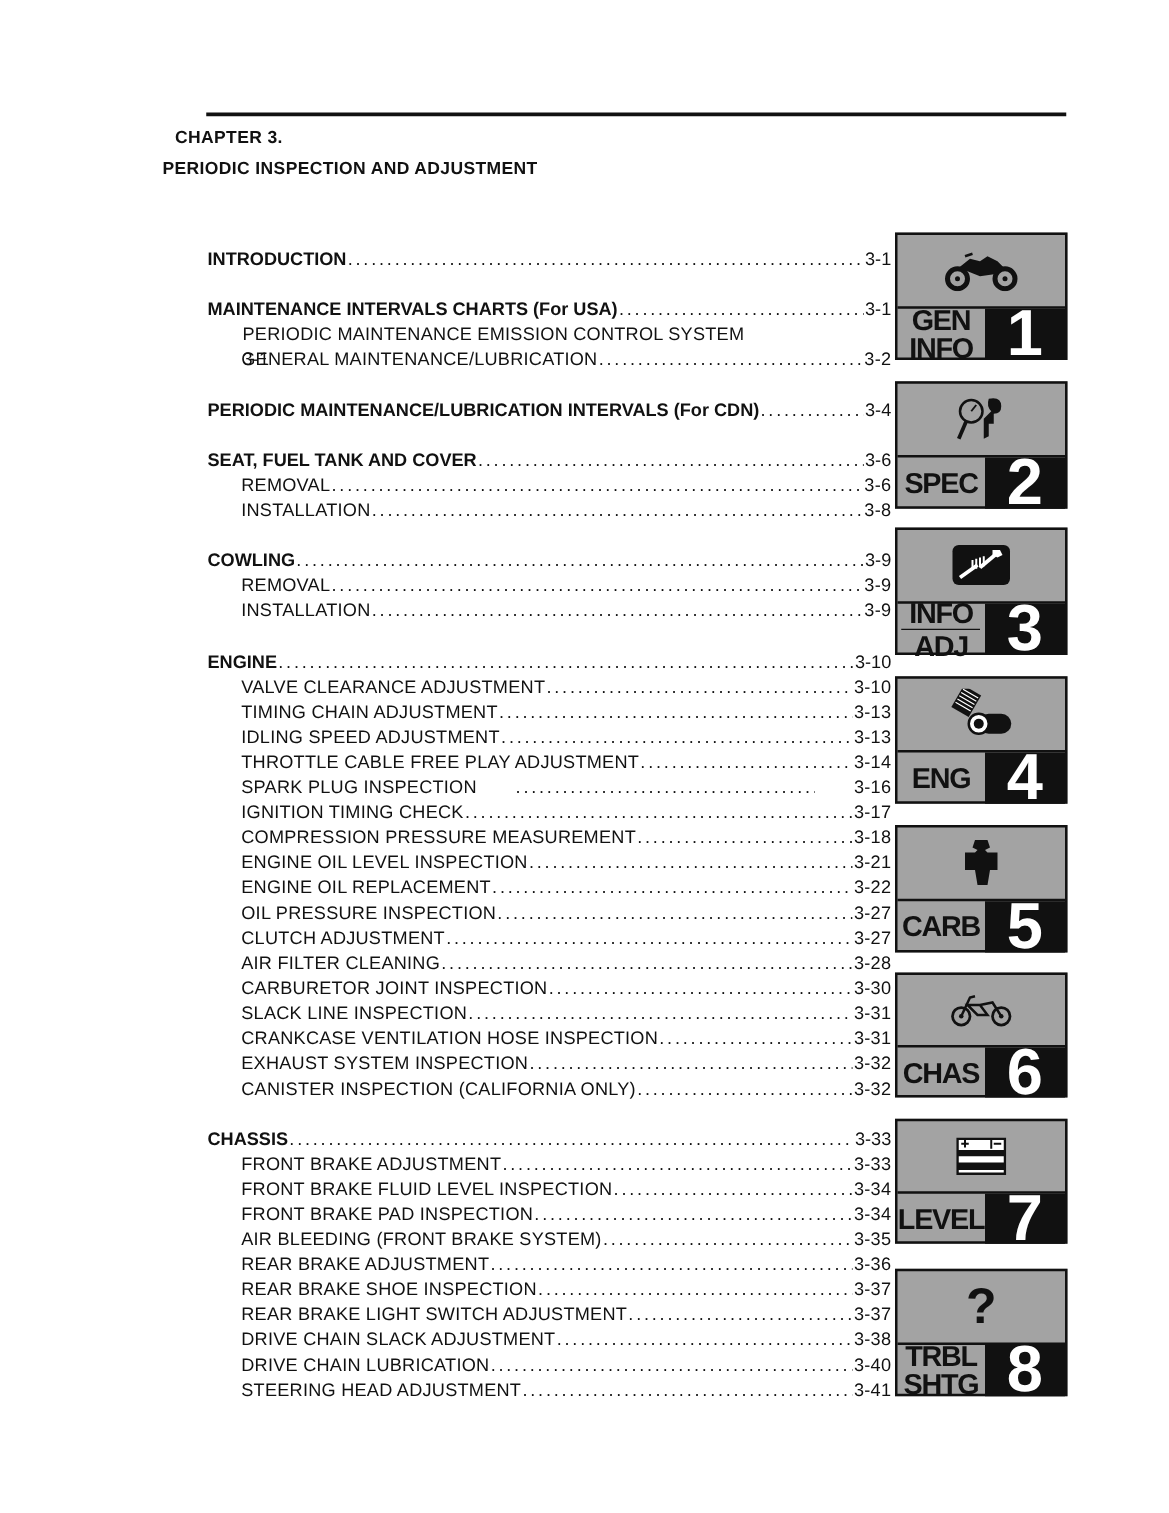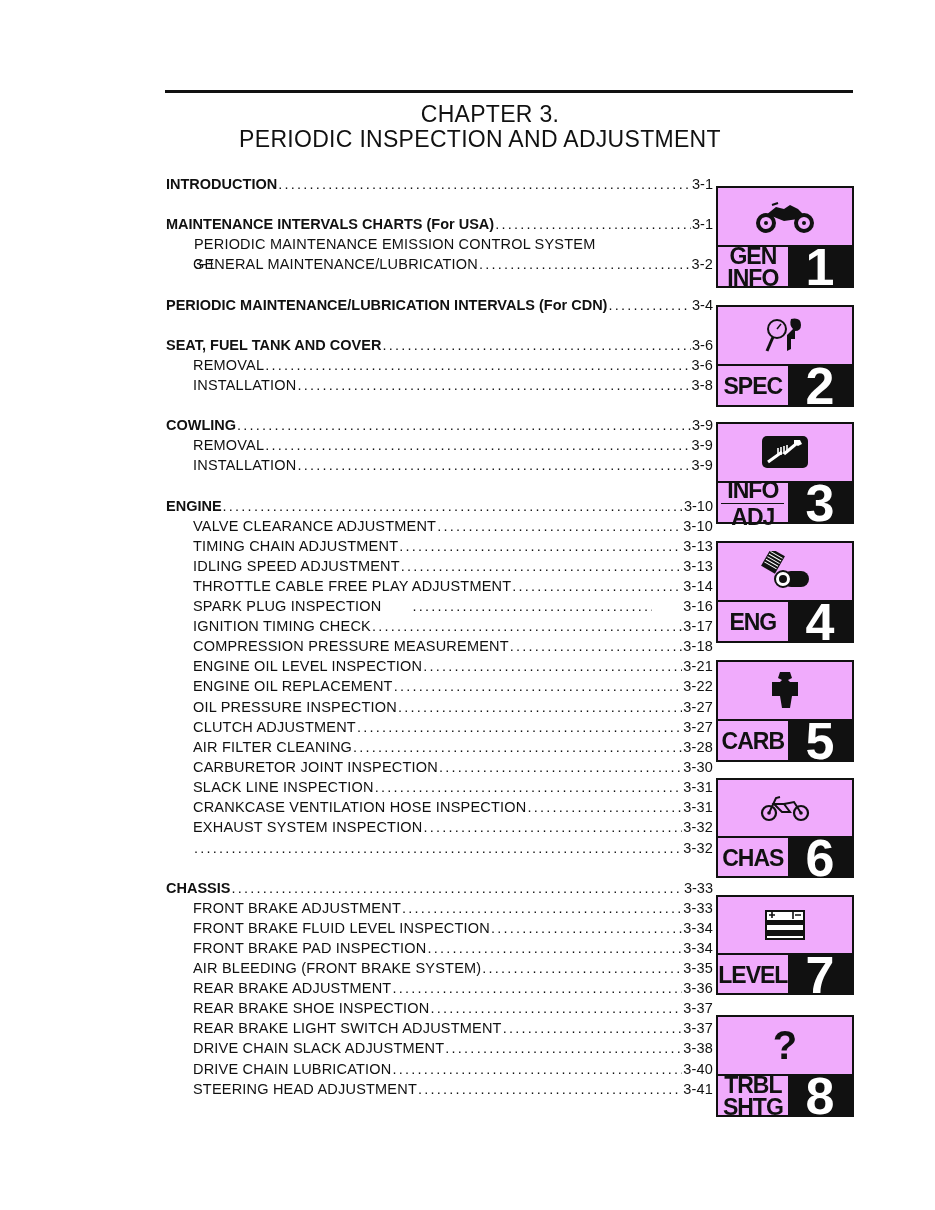--- a/index.html
+++ b/index.html
@@ -1,30 +1,30 @@
 <!DOCTYPE html>
 <html><head>
 <meta charset="utf-8">
 <style>
   html, body { margin: 0; padding: 0; background: #ffffff; }
   body { width: 935px; height: 1210px; position: relative; overflow: hidden; color: #111; font-family: "Liberation Sans", sans-serif; }
   .top-rule { position: absolute; left: 165px; top: 90px; width: 688px; height: 3px; background: #111; }
-  .title { position: absolute; left: 165px; width: 700px; text-align: center; font-weight: normal; font-size: 23px; letter-spacing: 0.3px; }
+  .title { position: absolute; left: 165px; width: 700px; text-align: left; font-weight: bold; font-size: 14px; letter-spacing: 0.3px; }
   .t1 { top: 101px; left: 140px; }
   .t2 { top: 126px; left: 130px; }
   .toc { position: absolute; left: 0; top: 0; }
-  .row { position: absolute; display: flex; align-items: baseline; font-size: 14.5px; white-space: nowrap; height: 20px; line-height: 20px; }
+  .row { position: absolute; display: flex; align-items: baseline; font-size: 14.5px; white-space: nowrap; height: 20px; line-height: 20px; margin-top: 24px; }
   .row.main { font-weight: bold; left: 166px; width: 547px; }
   .row.sub { left: 193px; width: 520px; letter-spacing: 0.2px; }
   .row .label { flex: none; }
   .row .dots { flex: 1; overflow: hidden; margin: 0 1px; }
   .row .dots::after { content: ". . . . . . . . . . . . . . . . . . . . . . . . . . . . . . . . . . . . . . . . . . . . . . . . . . . . . . . . . . . . . . . . . . . . . . . . . . . . . . . . . . . . . . . . . . . . . . . . . . . . . . . . . . . . . . . . . . . . . . . . . . . . . . . . . . . . . . . . . . . . . . . . . . . . . . . . . . . . . . . . . . . . . . . . . . . . . . . . "; letter-spacing: -0.9px; font-weight: normal; }
   .row .page { flex: none; text-align: right; font-weight: normal; }
   .row.main .page { font-weight: normal; }
-  .tab { position: absolute; left: 716px; width: 138px; border: 2px solid #111; background: #f0abfc; box-sizing: border-box; }
+  .tab { position: absolute; left: 716px; width: 138px; border: 2px solid #111; background: #a3a3a3; box-sizing: border-box; }
   .tab .icon-area { height: 58%; display: flex; align-items: center; justify-content: center; border-bottom: 2px solid #111; }
   .tab .bottom { display: flex; height: 42%; }
   .tab .abbr { width: 52%; display: flex; flex-direction: column; justify-content: center; align-items: center; font-weight: bold; font-size: 23px; line-height: 22px; letter-spacing: -1px; }
   .tab .num { flex: 1; background: #111; color: #fff; font-weight: bold; font-size: 52px; display: flex; align-items: center; justify-content: center; line-height: 1; }
   .abbr .split { width: 90%; border-top: 1.5px solid #111; margin: 2px 0; }
 </style>
 </head>
 <body>
 
 <div class="top-rule"></div>
@@ -166,20 +166,21 @@
       <span class="label">CRANKCASE VENTILATION HOSE INSPECTION</span>
       <span class="dots"></span>
       <span class="page">3-31</span>
     </div>
     <div class="row sub" style="top: 817px;">
       <span class="label">EXHAUST SYSTEM INSPECTION</span>
       <span class="dots"></span>
       <span class="page">3-32</span>
     </div>
     <div class="row sub" style="top: 838px;">
+      <span class="label">CANISTER INSPECTION (CALIFORNIA ONLY)</span>
       <span class="dots"></span>
       <span class="page">3-32</span>
     </div>
     <div class="row main" style="top: 878px;">
       <span class="label">CHASSIS</span>
       <span class="dots"></span>
       <span class="page">3-33</span>
     </div>
     <div class="row sub" style="top: 898px;">
       <span class="label">FRONT BRAKE ADJUSTMENT</span>

